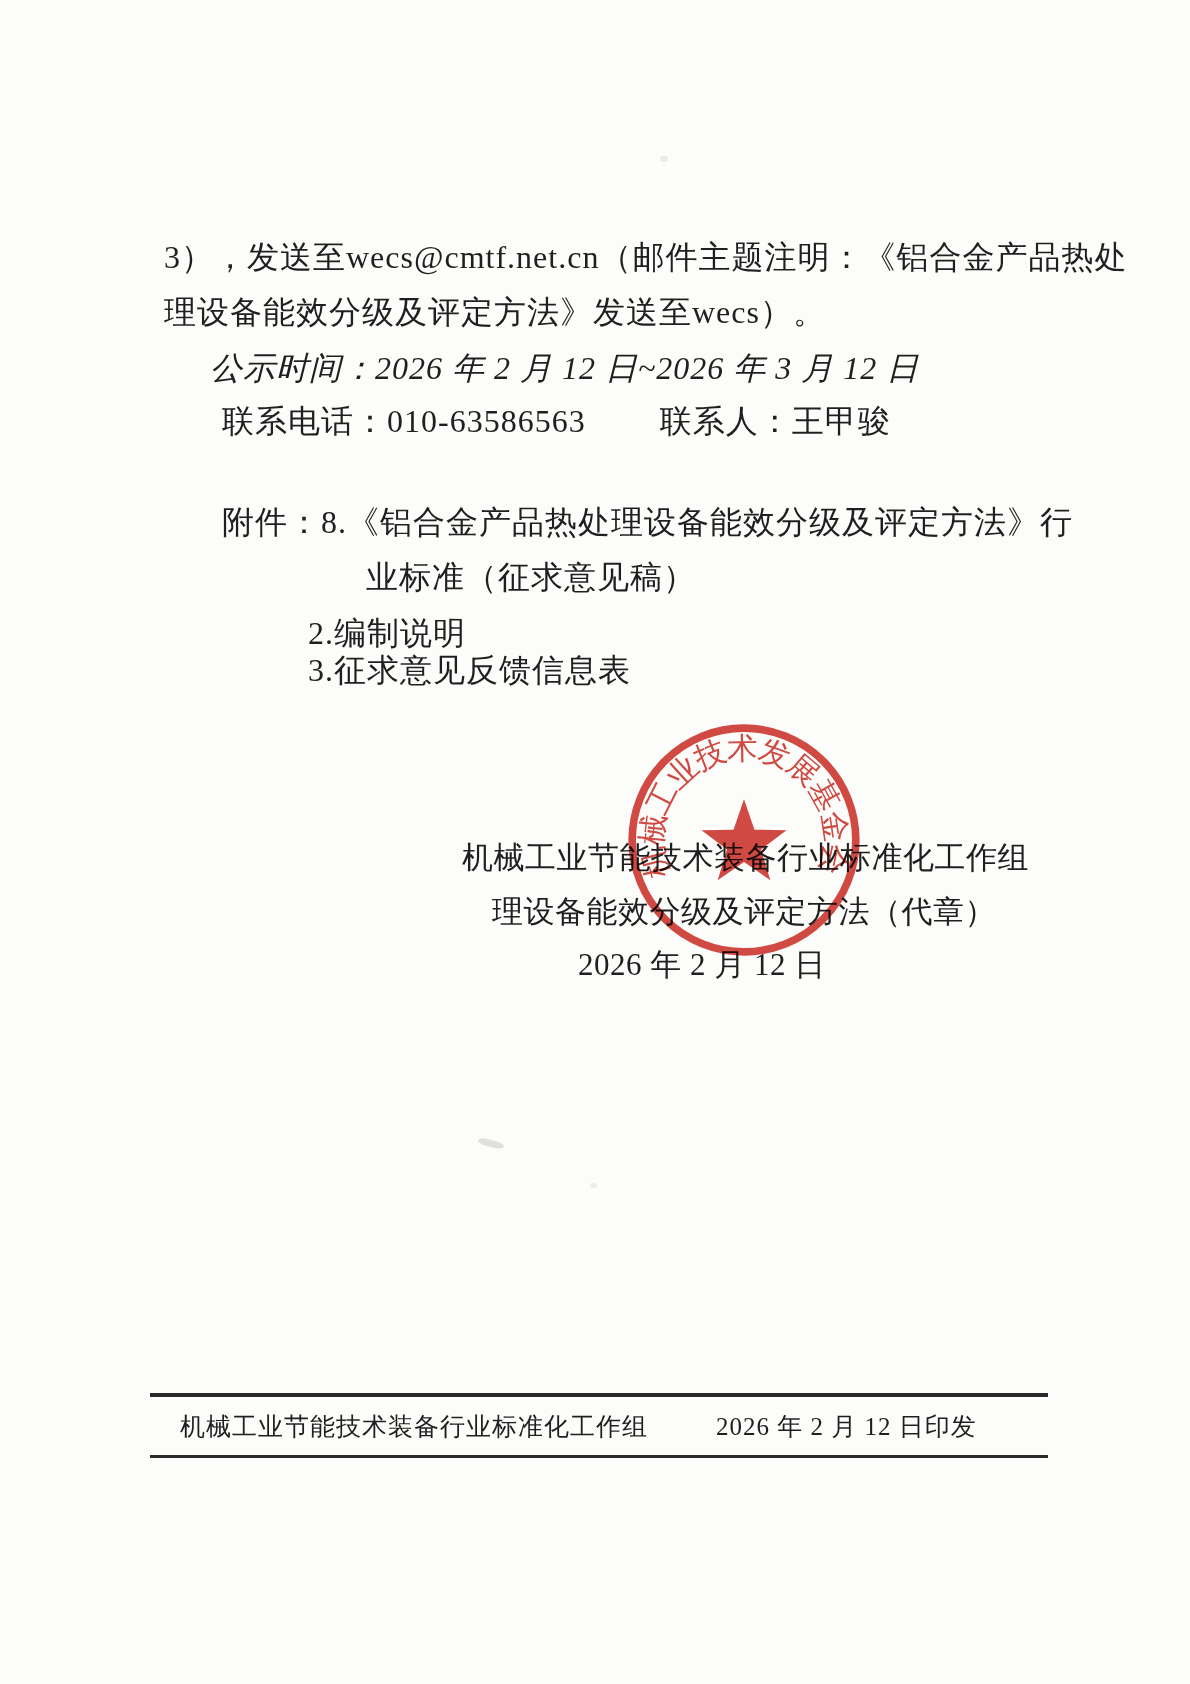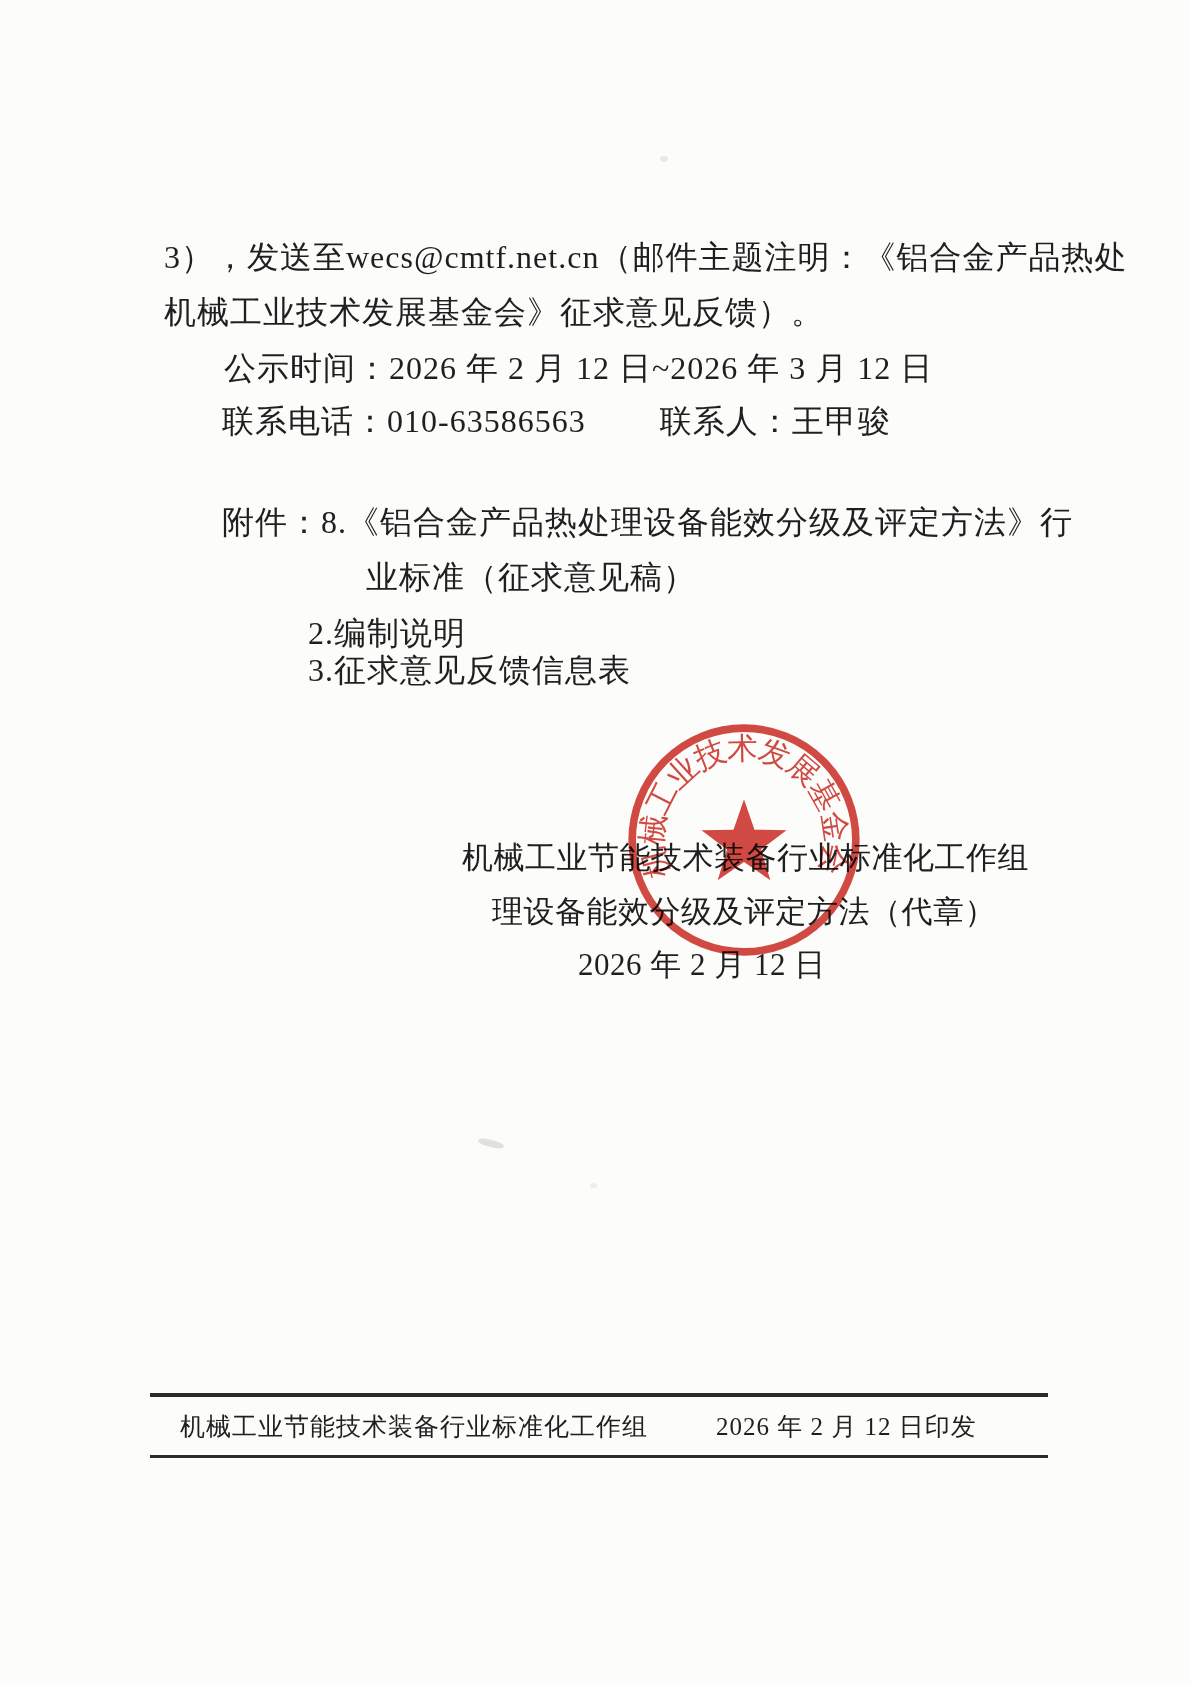--- a/index.html
+++ b/index.html
@@ -56,23 +56,23 @@
 </style>
 </head>
 <body>
 
 <div class="page">
 
   <div class="textlayer">
 
     <div class="line" style="left:164px; top:238px;text-align:right;">3），发送至wecs@cmtf.net.cn（邮件主题注明：《铝合金产品热处</div>
 
-    <div class="line" style="left:164px; top:293px;">机械工业技术发展基金会》征求意见反馈）。</div>
+    <div class="line" style="left:164px; top:293px;">理设备能效分级及评定方法》发送至wecs）。</div>
 
-    <div class="line" style="left:224px; top:349px;">公示时间：2026 年 2 月 12 日~2026 年 3 月 12 日</div>
+    <div class="line" style="left:210px; top:349px;font-style:italic;">公示时间：2026 年 2 月 12 日~2026 年 3 月 12 日</div>
 
     <div class="line" style="left:222px; top:402px;text-align:right;">
       <span>联系电话：010-63586563</span><span class="gap-before">联系人：王甲骏</span>
     </div>
 
     <div class="line" style="left:222px; top:503px;">
       <span>附件：</span><span>8.《铝合金产品热处理设备能效分级及评定方法》行</span>
     </div>
 
     <div class="line" style="left:366px; top:558px;">业标准（征求意见稿）</div>

